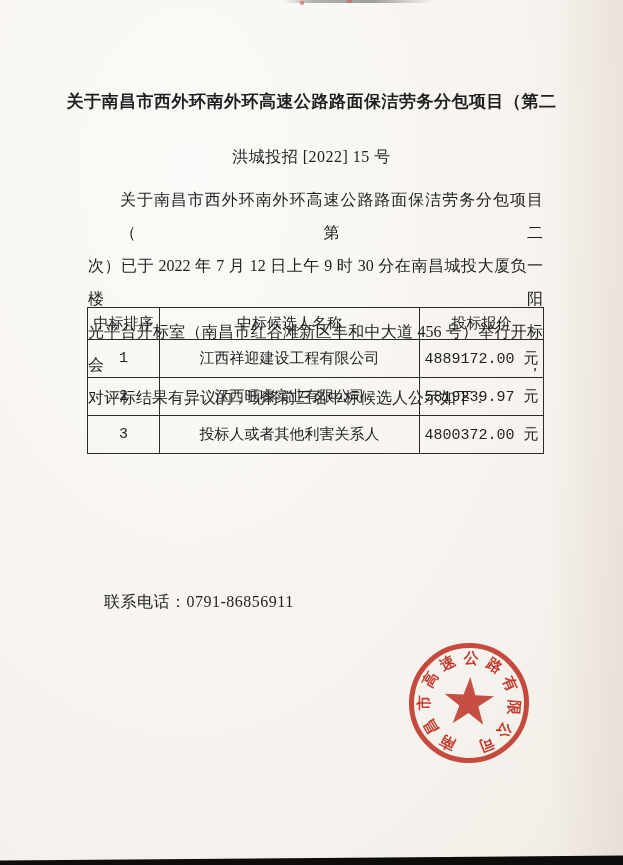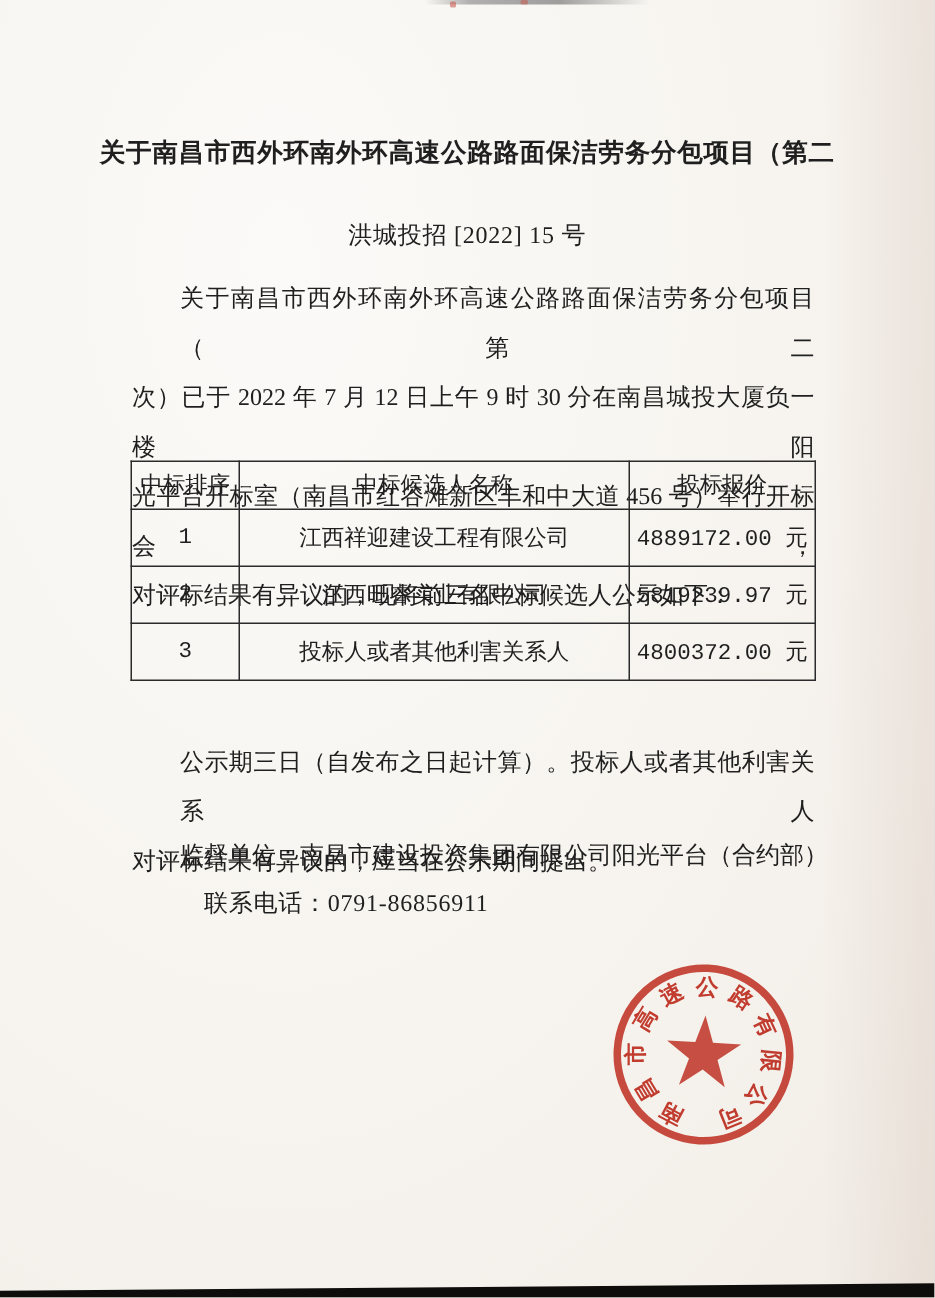--- a/index.html
+++ b/index.html
@@ -21,21 +21,21 @@
   .bid-table{left:87px;top:307px;width:453px;border-collapse:collapse;
     font-size:15px;table-layout:fixed;}
   .bid-table th,.bid-table td{border:1.6px solid #2b2b2b;text-align:center;
     font-weight:normal;padding:0;font-family:Liberation Mono, monospace;}
   .bid-table thead tr{height:32px;}
   .bid-table tbody tr{height:38px;}
   .col-rank{width:71px;}
   .col-name{width:259px;}
   .col-price{width:123px;}
   .supervisor-line{left:120px;top:560px;font-size:16px;}
-  .phone-line{left:136px;top:592px;font-size:16px;letter-spacing:0.5px;}
+  .phone-line{left:104px;top:592px;font-size:16px;letter-spacing:0.5px;}
   .bidder-line{left:337px;top:685px;font-size:15.5px;z-index:1;}
   .date-line{left:368px;top:718px;font-size:15.5px;z-index:1;}
   .seal{left:403px;top:637px;width:132px;height:132px;z-index:2;
     mix-blend-mode:multiply;opacity:0.93;transform:rotate(3deg);}
   .seal svg{position:absolute;left:0;top:0;}
   .seal-chars{position:absolute;left:0;top:0;width:132px;height:132px;}
   .seal-chars span{position:absolute;width:18px;height:20px;text-align:center;
     font-size:15px;font-weight:bold;color:#c53022;
     font-family:"Liberation Serif","DejaVu Serif",serif;}
   .artifact-top{left:283px;top:0;width:150px;height:3px;opacity:.65;
@@ -88,26 +88,21 @@
         <td>5819239.97 元</td>
       </tr>
       <tr>
         <td>3</td>
         <td>投标人或者其他利害关系人</td>
         <td>4800372.00 元</td>
       </tr>
     </tbody>
   </table>
 
-  <div class="abs para" style="top:492px;">
-    <div class="jline indent2">公示期三日（自发布之日起计算）。投标人或者其他利害关系人</div>
-    <div>对评标结果有异议的，应当在公示期间提出。</div>
-  </div>
 
-  <div class="abs supervisor-line">监督单位：南昌市建设投资集团有限公司阳光平台（合约部）</div>
   <div class="abs phone-line">联系电话：0791-86856911</div>
 
 
   <div class="abs seal">
     <svg width="132" height="132" viewBox="0 0 132 132">
       <circle cx="66" cy="66" r="57.5" fill="none" stroke="#c53022" stroke-width="5" opacity="0.92"></circle>
       <polygon points="66,40 71.9,57.9 90.7,58 75.5,69.1 81.3,87 66,76 50.7,87 56.5,69.1 41.3,58 60.1,57.9" fill="#c53022" opacity="0.9"></polygon>
     </svg>
     <div class="seal-chars" id="seal-chars">
         <span style="left: 38.4048px; top: 95.8775px; transform: rotate(-155deg); color: rgb(197, 48, 34);">南</span>

